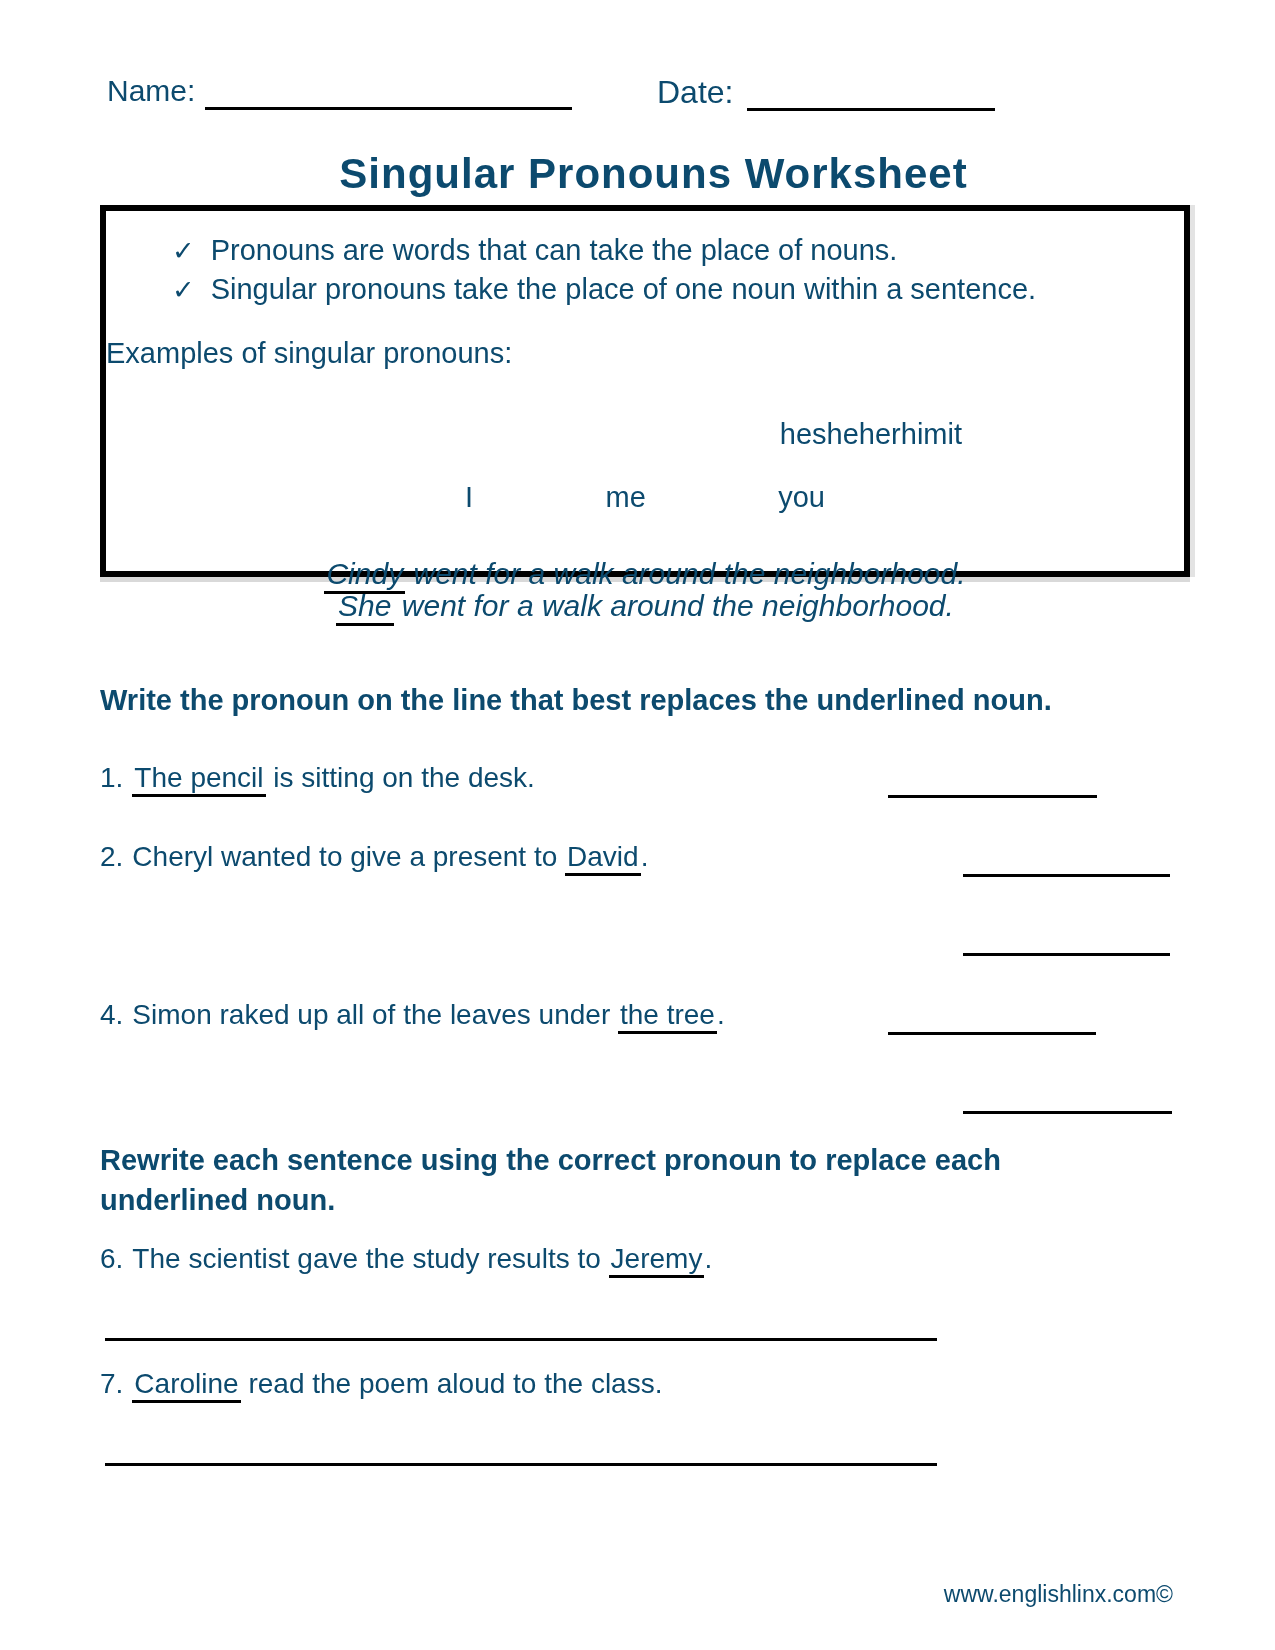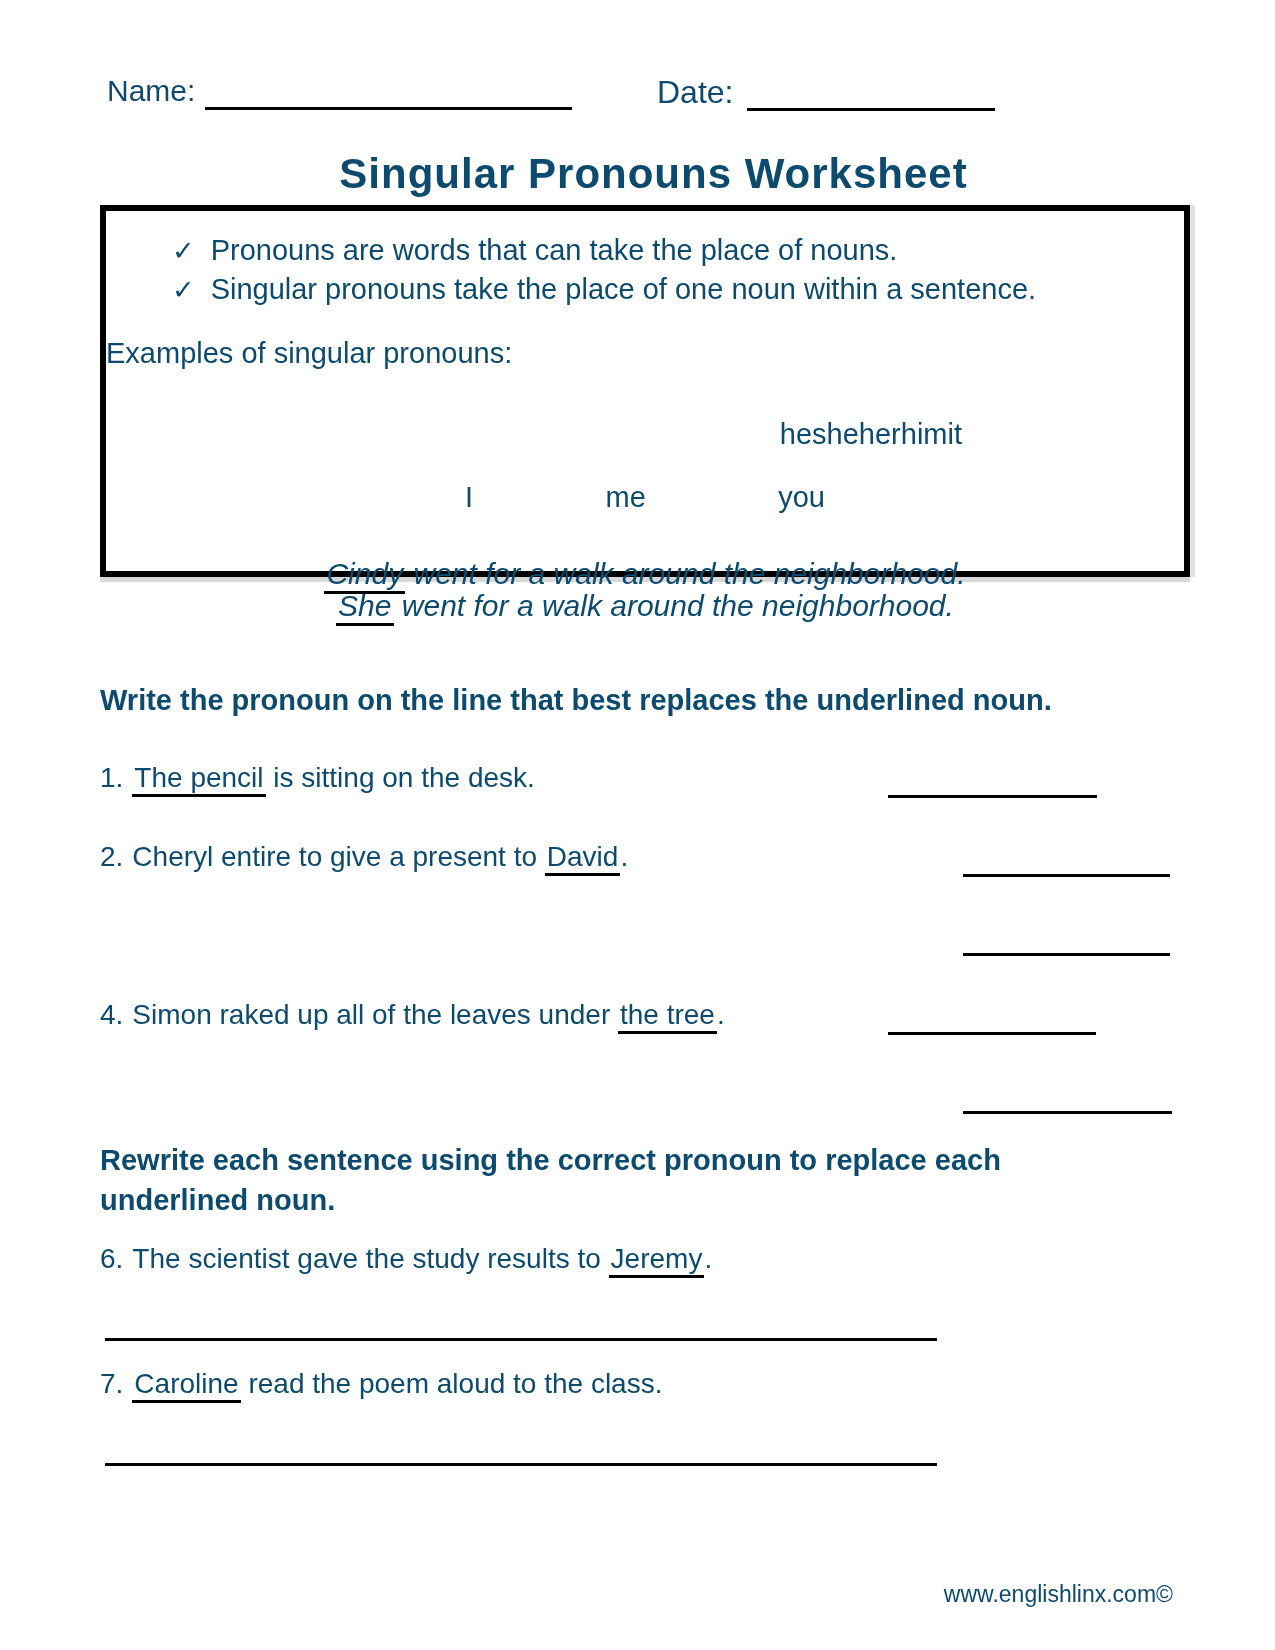--- a/index.html
+++ b/index.html
@@ -186,21 +186,21 @@
   </div>
 
   <div class="instruction instr1">Write the pronoun on the line that best replaces the underlined noun.</div>
 
   <div class="question q1">
     <span class="qnum">1.</span><span class="u">The pencil</span><span> is sitting on the desk.</span>
   </div>
   <div class="answer-line a1"></div>
 
   <div class="question q2">
-    <span class="qnum">2.</span><span>Cheryl entire to give a present to </span><span class="u">David</span><span>.</span>
+    <span class="qnum">2.</span><span>Cheryl wanted to give a present to </span><span class="u">David</span><span>.</span>
   </div>
   <div class="answer-line a2"></div>
 
   <div class="answer-line a3"></div>
 
   <div class="question q4">
     <span class="qnum">4.</span><span>Simon raked up all of the leaves under </span><span class="u">the tree</span><span>.</span>
   </div>
   <div class="answer-line a4"></div>
 

